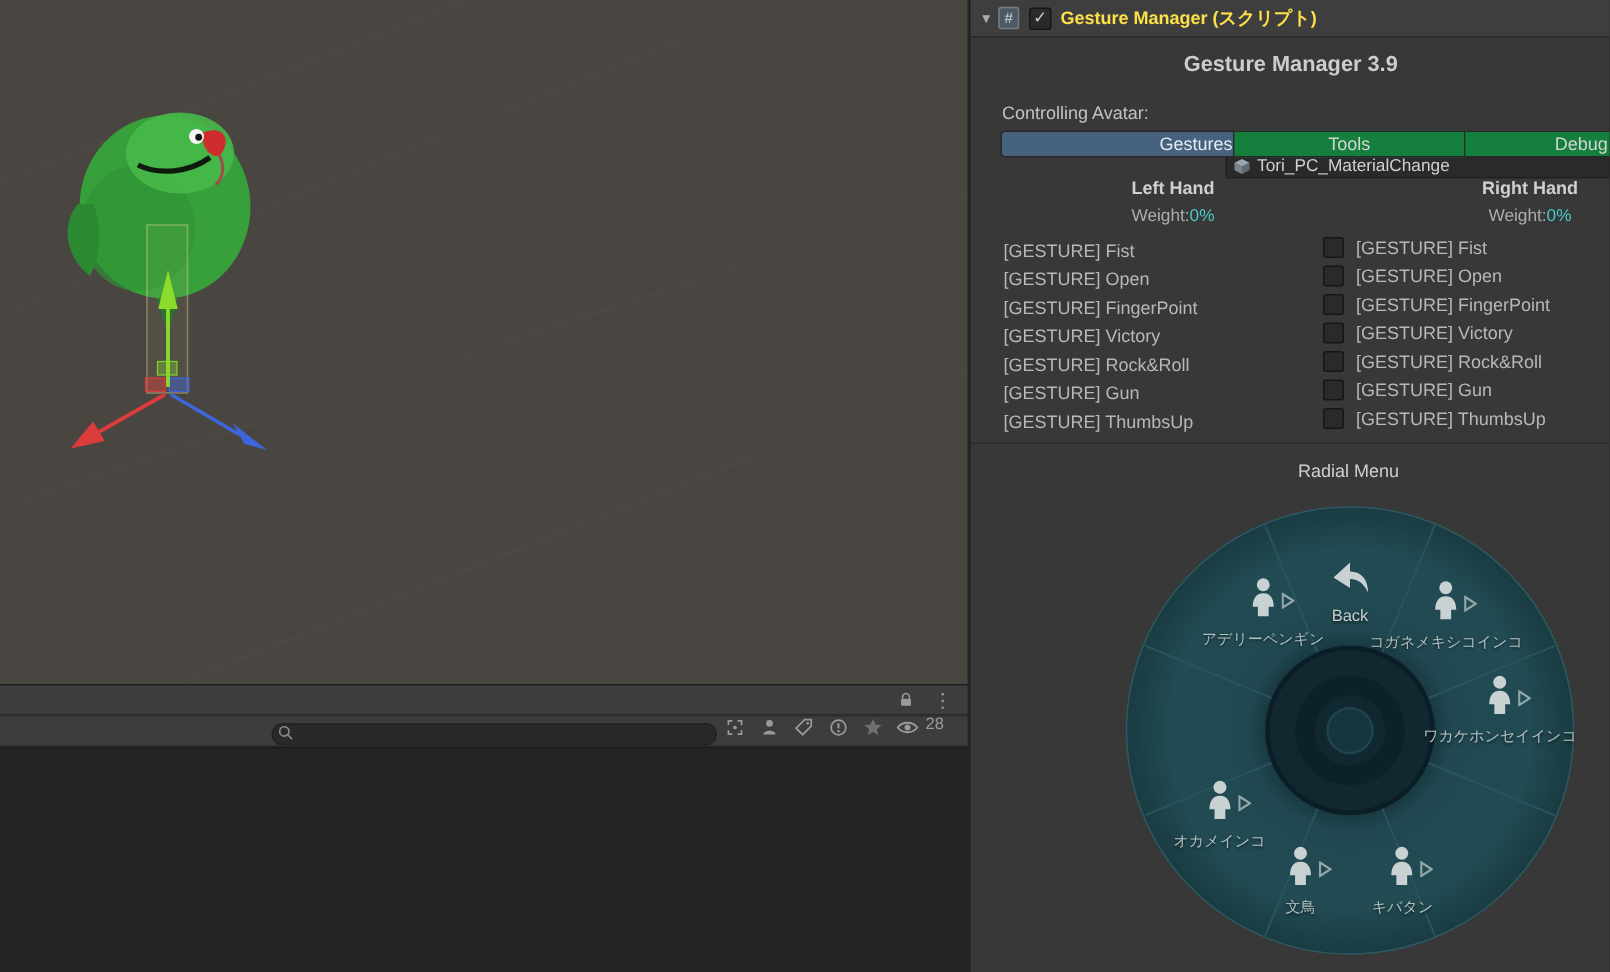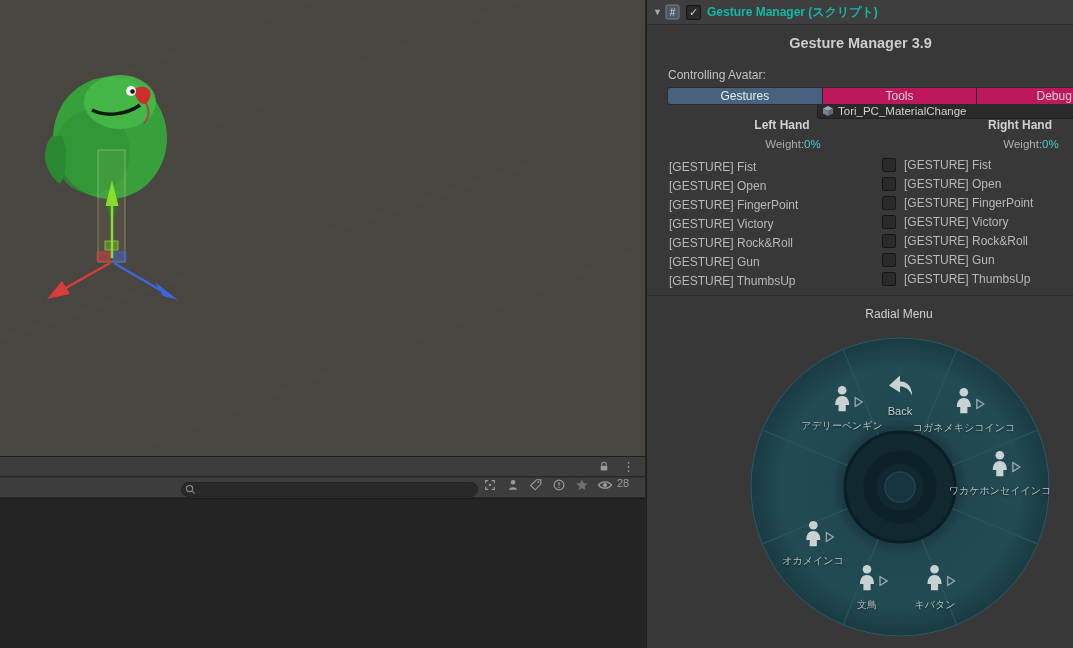--- a/index.html
+++ b/index.html
@@ -33,38 +33,38 @@
 
   
   .inspector{position:absolute;left:646px;top:0;width:427px;height:648px;background:#383838;overflow:hidden;
     border-left:1px solid #1e1e1e;color:#bdbdbd;}
   .comp-header{position:absolute;left:0;top:0;width:100%;height:24px;background:#3e3e3e;border-bottom:1px solid #2a2a2a;}
   .foldout{position:absolute;left:6px;top:7px;font-size:9px;color:#ababab;cursor:pointer;}
   .script-icon{position:absolute;left:18px;top:4px;}
   .comp-checkbox{position:absolute;left:39px;top:5px;}
   .checkbox{display:inline-block;width:13px;height:13px;background:#2a2a2a;border:1px solid #161616;border-radius:2px;
     color:#cfcfcf;font-size:11px;line-height:12px;text-align:center;cursor:pointer;}
-  .comp-title{position:absolute;left:60px;top:0;line-height:24px;font-weight:bold;font-size:12px;color:#14b8a6;}
+  .comp-title{position:absolute;left:60px;top:0;line-height:24px;font-weight:bold;font-size:12px;color:#fde047;}
 
   .gm-heading{position:absolute;left:0;top:35px;width:100%;text-align:center;font-weight:bold;font-size:14.5px;color:#cdcdcd;}
 
   .avatar-label{position:absolute;left:21px;top:68px;font-size:12px;color:#c2c2c2;}
   .object-field{position:absolute;left:170px;top:66px;right:0;height:17px;background:#2a2a2a;border:1px solid #212121;
     border-radius:2px;display:flex;align-items:center;gap:4px;padding-left:4px;box-sizing:border-box;cursor:pointer;margin-top:36px;}
   .object-field span{font-size:11.5px;color:#d0d0d0;white-space:nowrap;}
 
   .tabs{position:absolute;left:20px;top:87px;width:465px;height:18px;display:flex;}
-  .tab{flex:1;background:#be185d;border:1px solid #282828;border-left-width:0;
+  .tab{flex:1;background:#15803d;border:1px solid #282828;border-left-width:0;
     color:#d3d3d3;font-size:12px;text-align:center;line-height:17px;cursor:pointer;}
-  .tab:first-child{border-left-width:1px;border-radius:3px 0 0 3px;}
+  .tab:first-child{border-left-width:1px;border-radius:3px 0 0 3px;text-align:right;}
   .tab:last-child{border-radius:0 3px 3px 0;}
   .tab.selected{background:#46627f;color:#e3ecf4;}
 
   .hand-title{position:absolute;top:118px;transform:translateX(-50%);font-weight:bold;font-size:12px;color:#d0d0d0;white-space:nowrap;}
-  .hand-weight{position:absolute;top:138px;transform:translateX(-50%);font-size:11.5px;color:#adadad;white-space:nowrap;margin-left:11px;}
+  .hand-weight{position:absolute;top:138px;transform:translateX(-50%);font-size:11.5px;color:#adadad;white-space:nowrap;}
   .hand-weight b{font-weight:normal;color:#4bc8c8;}
 
   .g-row-l{position:absolute;left:22px;font-size:12px;color:#b8b8b8;white-space:nowrap;}
   .g-row-r{position:absolute;left:235px;display:flex;align-items:center;gap:8px;font-size:12px;color:#b8b8b8;white-space:nowrap;}
   .g-row-r .checkbox{width:12px;height:12px;}
 
   .section-divider{position:absolute;left:0;top:295px;width:100%;border-top:1px solid #2d2d2d;}
 
   .radial-title{position:absolute;left:252px;top:307px;transform:translateX(-50%);font-weight:normal;font-size:12px;color:#d0d0d0;}
 

